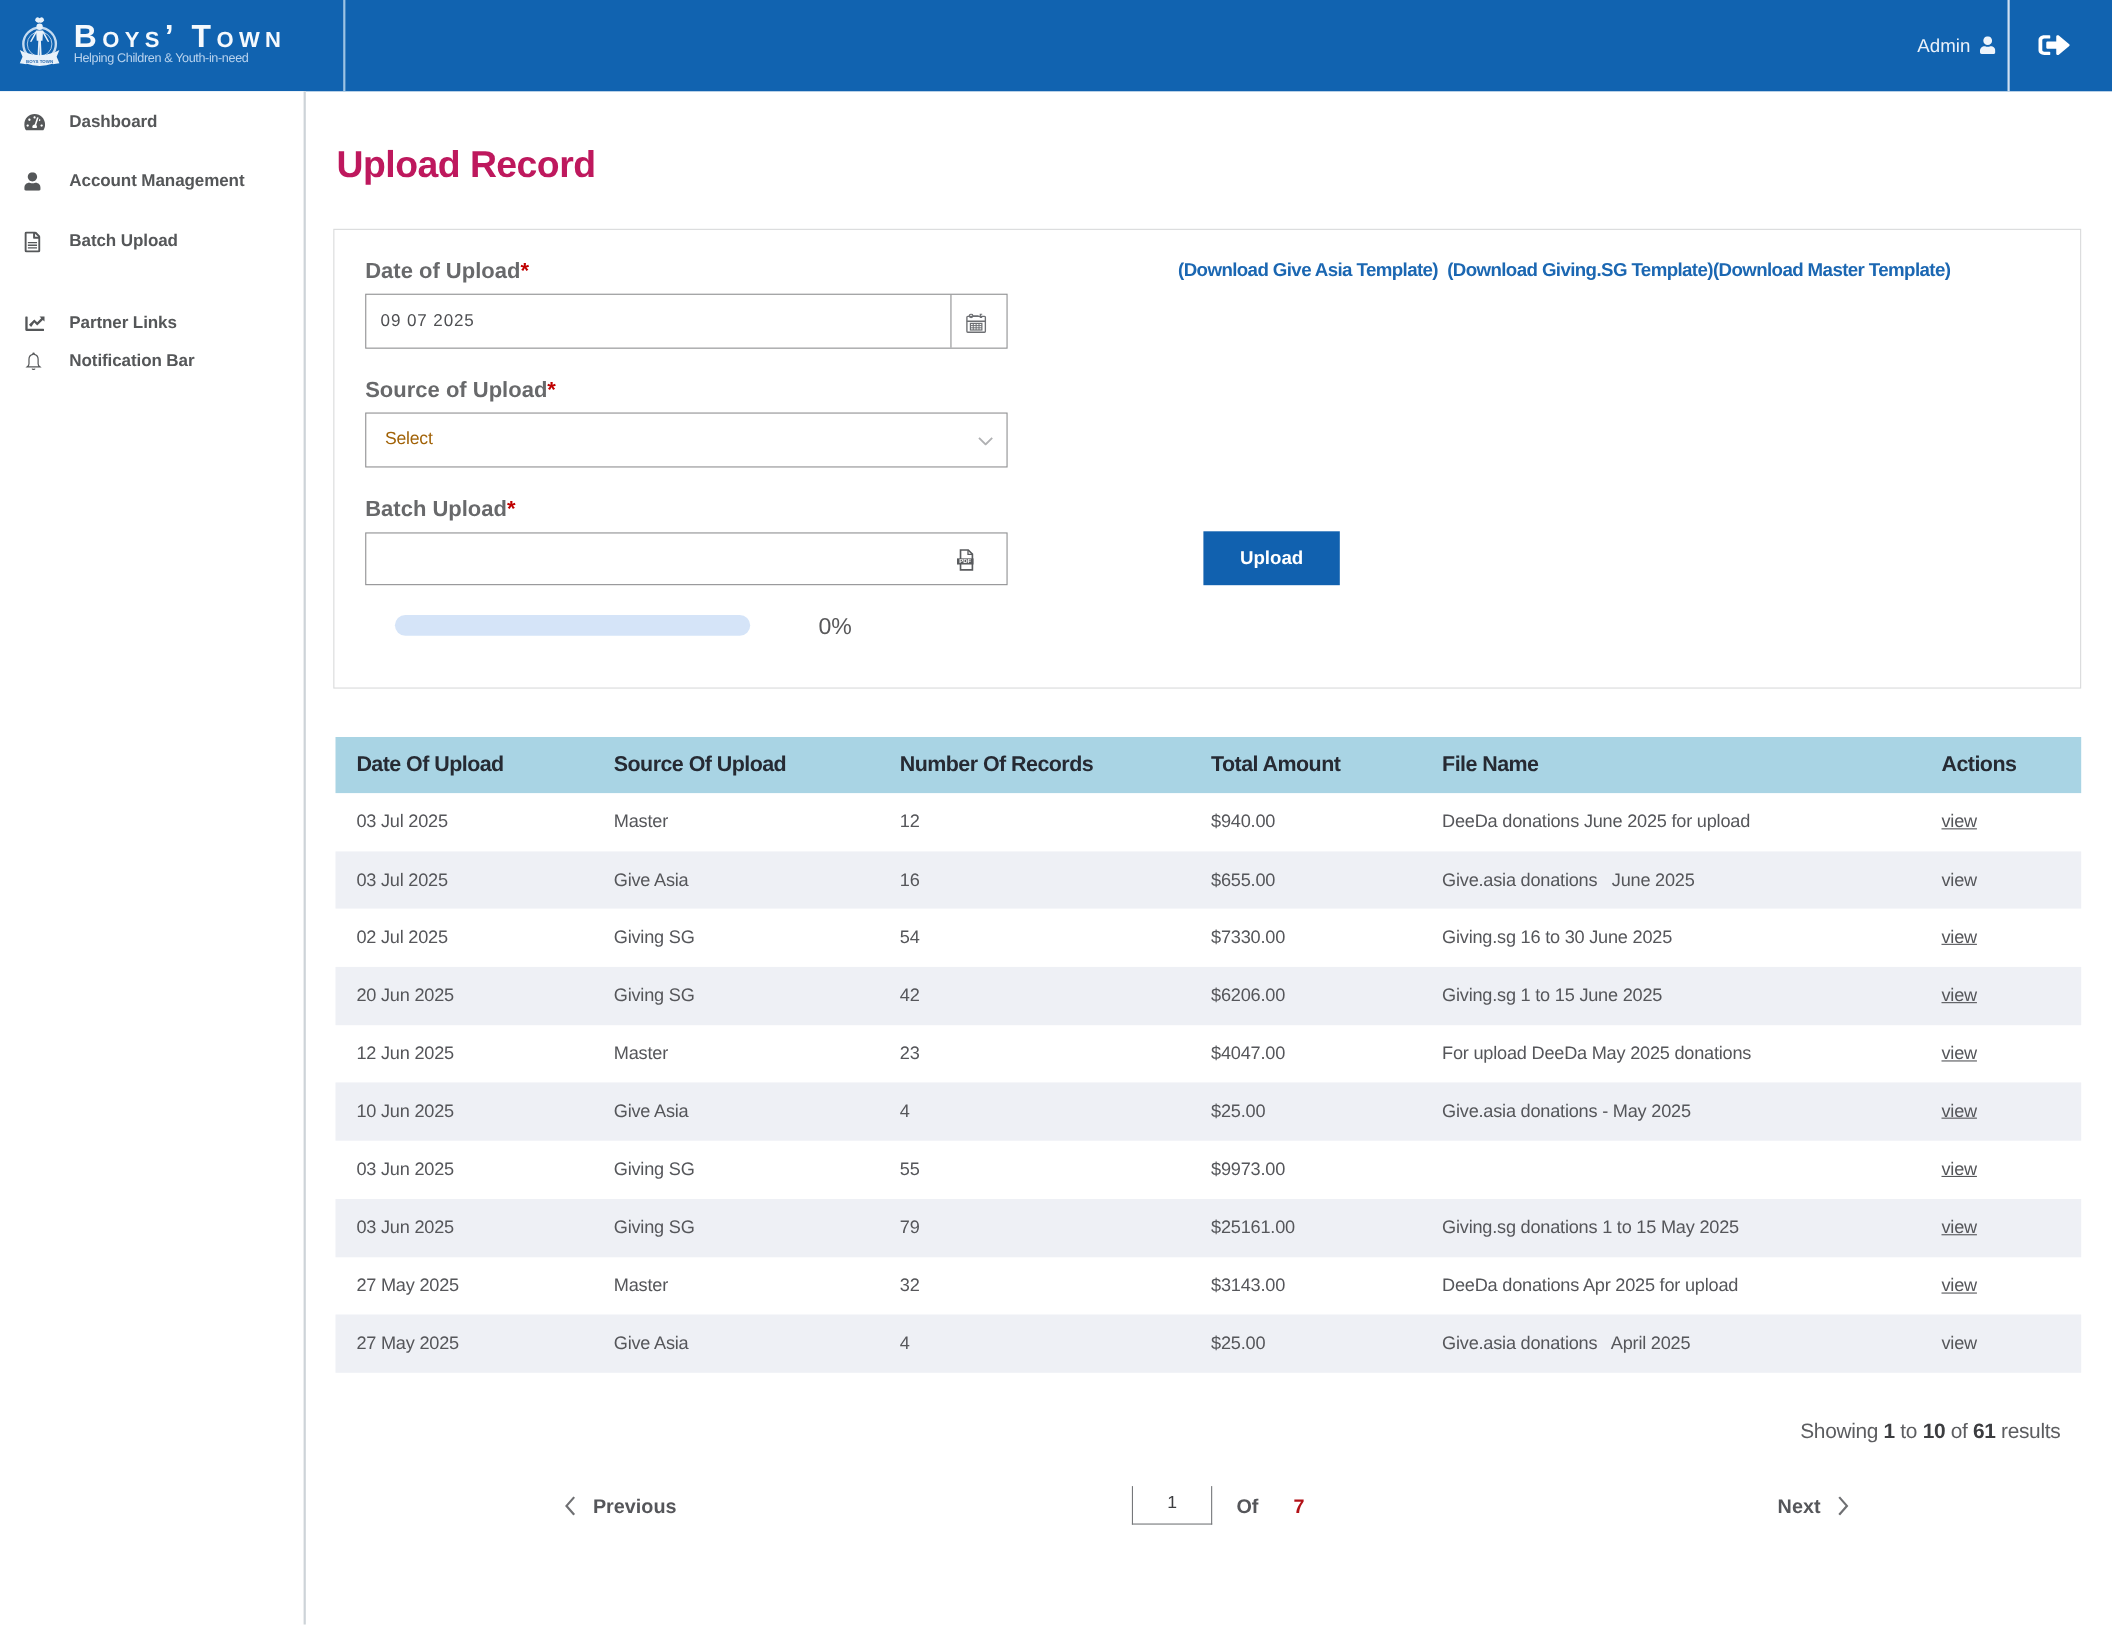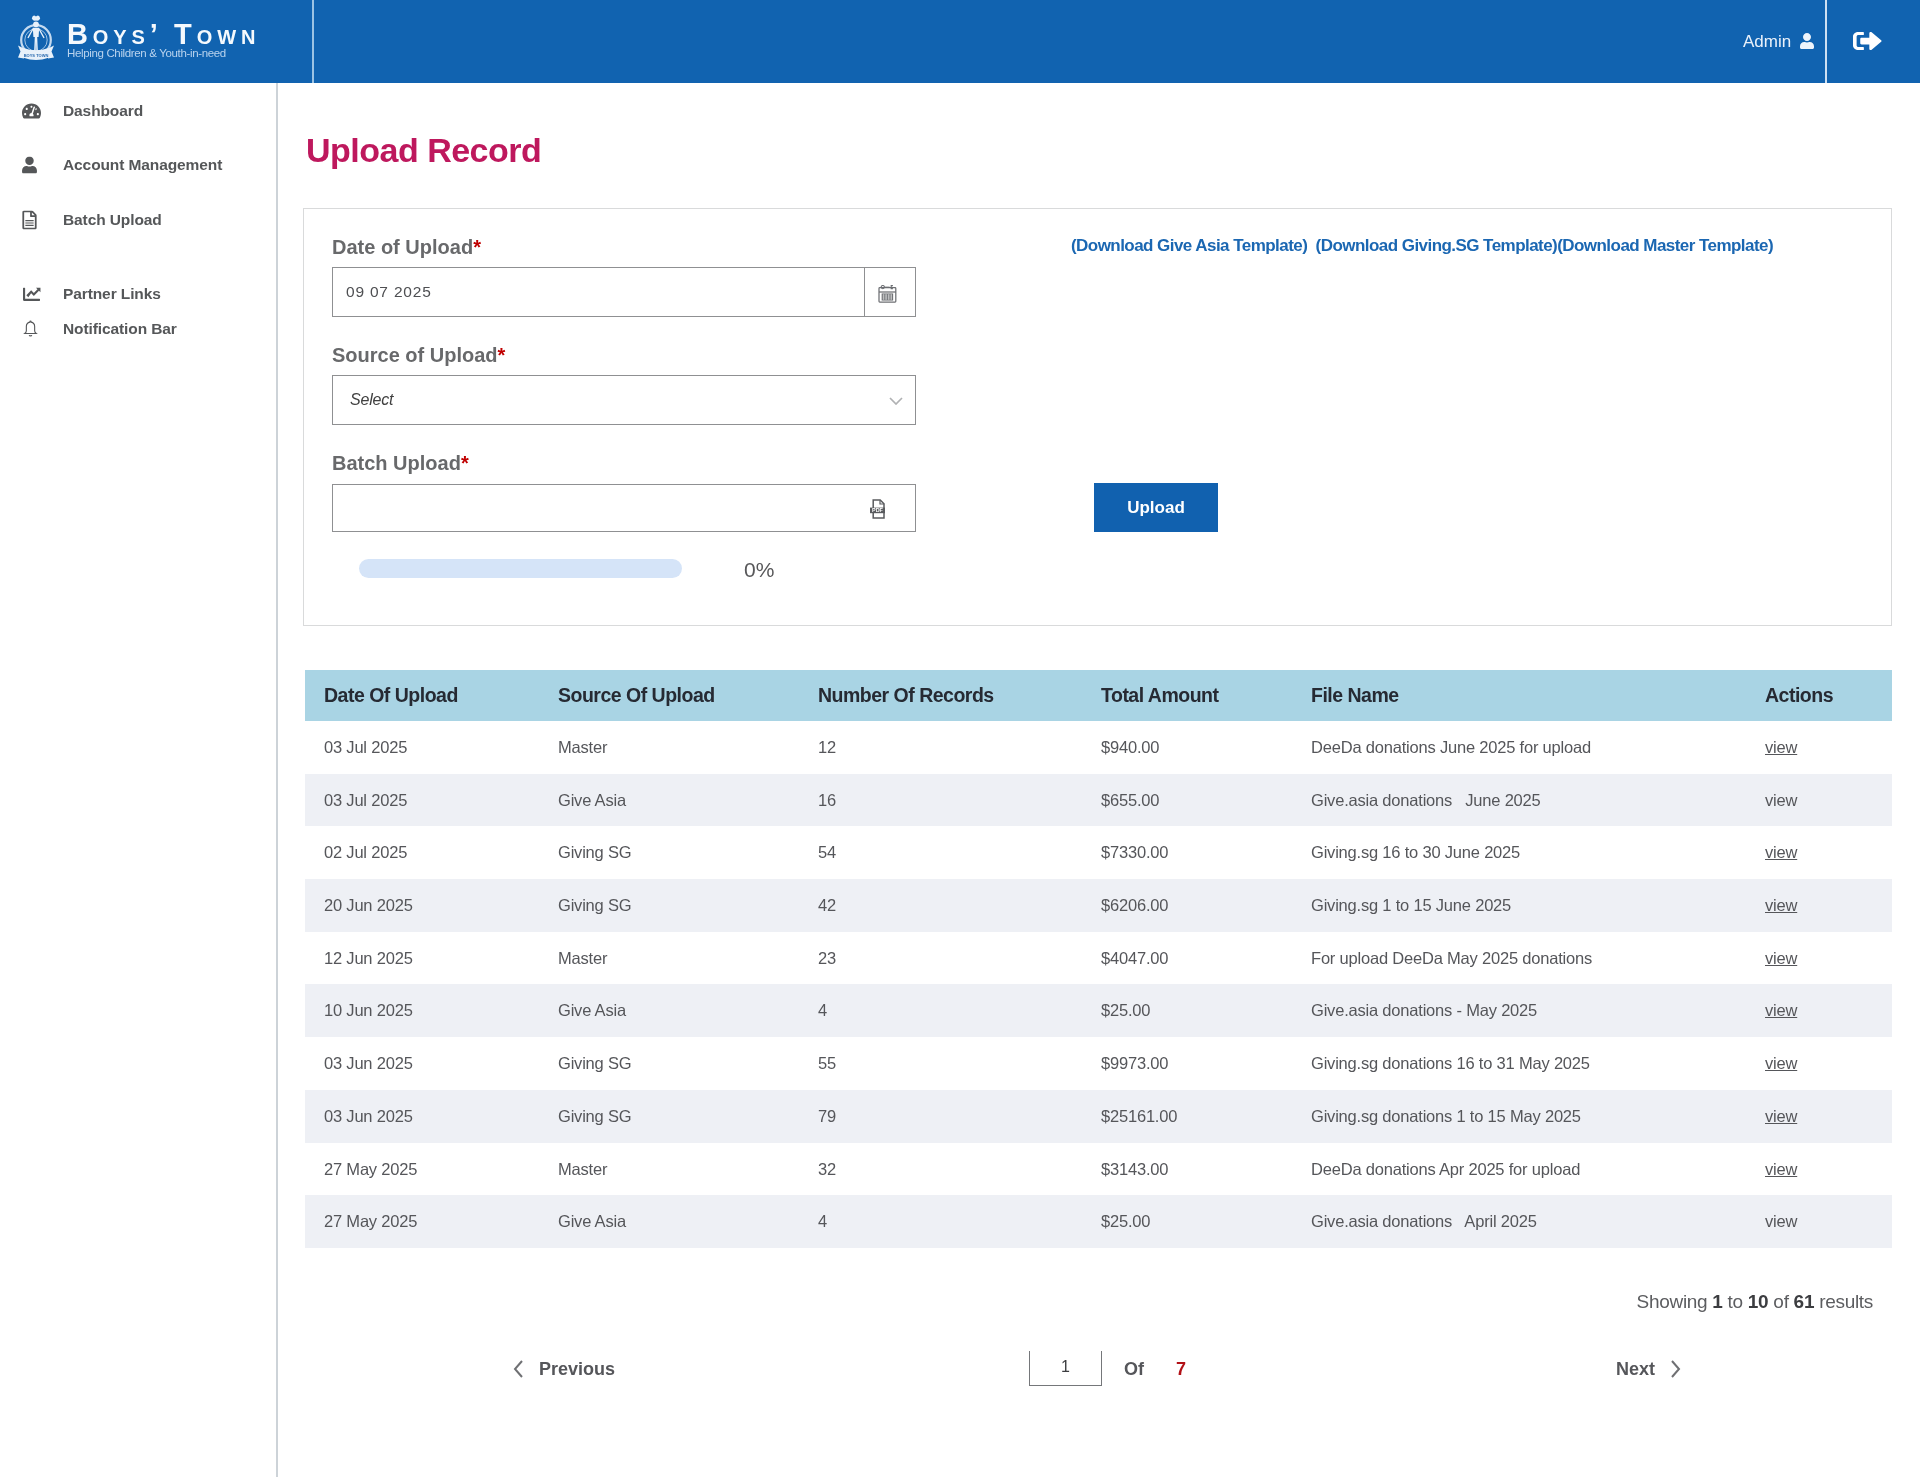--- a/index.html
+++ b/index.html
@@ -33,21 +33,21 @@
 
   .card { position:absolute; left:303px; top:208px; width:1589px; height:418px;
     border:1px solid #d9dadb; background:#fff; }
   .lbl { position:absolute; font-size:20px; font-weight:bold; color:#68696b; }
   .lbl .req { color:#c00000; }
   .inputbox { position:absolute; left:28px; width:584px; border:1px solid #8f9092; background:#fff; }
   .datebox { top:58px; height:50px; }
   .datetxt { position:absolute; left:13px; top:0; line-height:48px; font-size:15.5px; color:#4e4f52; letter-spacing:0.8px;}
   .dateicon { position:absolute; right:0; top:0; width:51px; height:48px; border-left:1px solid #8f9092; }
   .selbox { top:166px; height:50px; }
-  .seltxt { position:absolute; left:17px; top:0; line-height:48px; font-size:16px; color:#404040; letter-spacing:-0.2px;font-style:italic; }
+  .seltxt { position:absolute; left:17px; top:0; line-height:48px; font-size:16px; color:#a16207; letter-spacing:-0.2px; }
   .filebox { top:275px; height:48px; }
   .links { position:absolute; left:767px; top:27px; font-size:17px; letter-spacing:-0.55px; font-weight:bold; color:#1b67b2; white-space:pre; }
   .upl-btn { position:absolute; left:790px; top:274px; width:124px; height:49px; background:#1161af;
     color:#fff; font-size:17px; font-weight:bold; text-align:center; line-height:49px; }
   .pbar { position:absolute; left:55px; top:350px; width:323px; height:19px; border-radius:10px; background:#d5e4f8; }
   .ppct { position:absolute; left:440px; top:349px; font-size:21px; color:#58585a; }
 
   
   .tbl { position:absolute; left:305px; top:670px; width:1587px; }
   .thead { height:51px; background:#a9d4e4; position:relative; }
@@ -233,21 +233,20 @@
         <div class="c3">4</div>
       <div class="c4">$25.00</div>
         <div class="c5">Give.asia donations - May 2025</div>
         <div class="c6 vu">view</div>
     </div>
     <div class="trow">
       <div class="c1">03 Jun 2025</div>
         <div class="c2">Giving SG</div>
         <div class="c3">55</div>
       <div class="c4">$9973.00</div>
-        <div class="c5">Giving.sg donations 16 to 31 May 2025</div>
         <div class="c6 vu">view</div>
     </div>
     <div class="trow alt">
       <div class="c1">03 Jun 2025</div>
         <div class="c2">Giving SG</div>
         <div class="c3">79</div>
       <div class="c4">$25161.00</div>
         <div class="c5">Giving.sg donations 1 to 15 May 2025</div>
         <div class="c6 vu">view</div>
     </div>

